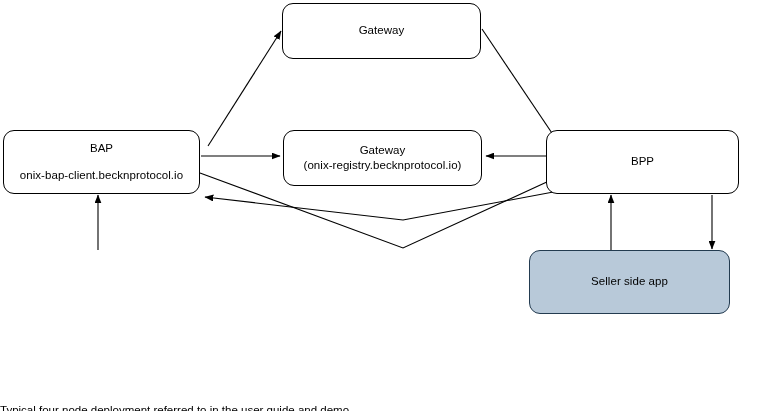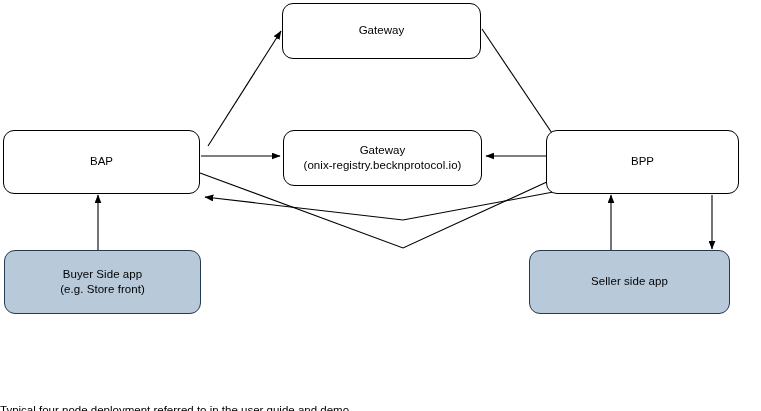--- a/index.html
+++ b/index.html
@@ -101,35 +101,32 @@
 
     <line x1="712" y1="195" x2="712" y2="249" stroke="#000000" stroke-width="1.1" marker-end="url(#arrowhead)"></line>
   </svg>
 
   <div class="node" id="node-gateway">
     <span class="line">Gateway</span>
   </div>
 
   <div class="node" id="node-bap">
     <span class="line">BAP</span>
+    <span class="line">onix-bap-client.becknprotocol.io</span>
   </div>
 
   <div class="node" id="node-registry">
     <span class="line">Gateway</span>
     <span class="line">(onix-registry.becknprotocol.io)</span>
   </div>
 
   <div class="node" id="node-bpp">
     <span class="line">BPP</span>
   </div>
 
-  <div class="node shaded" id="node-buyer">
-    <span class="line">Buyer Side app</span>
-    <span class="line">(e.g. Store front)</span>
-  </div>
 
   <div class="node shaded" id="node-seller">
     <span class="line">Seller side app</span>
   </div>
 
   <div class="caption">Typical four node deployment referred to in the user guide and demo</div>
 
 </div>
 
 </body></html>

